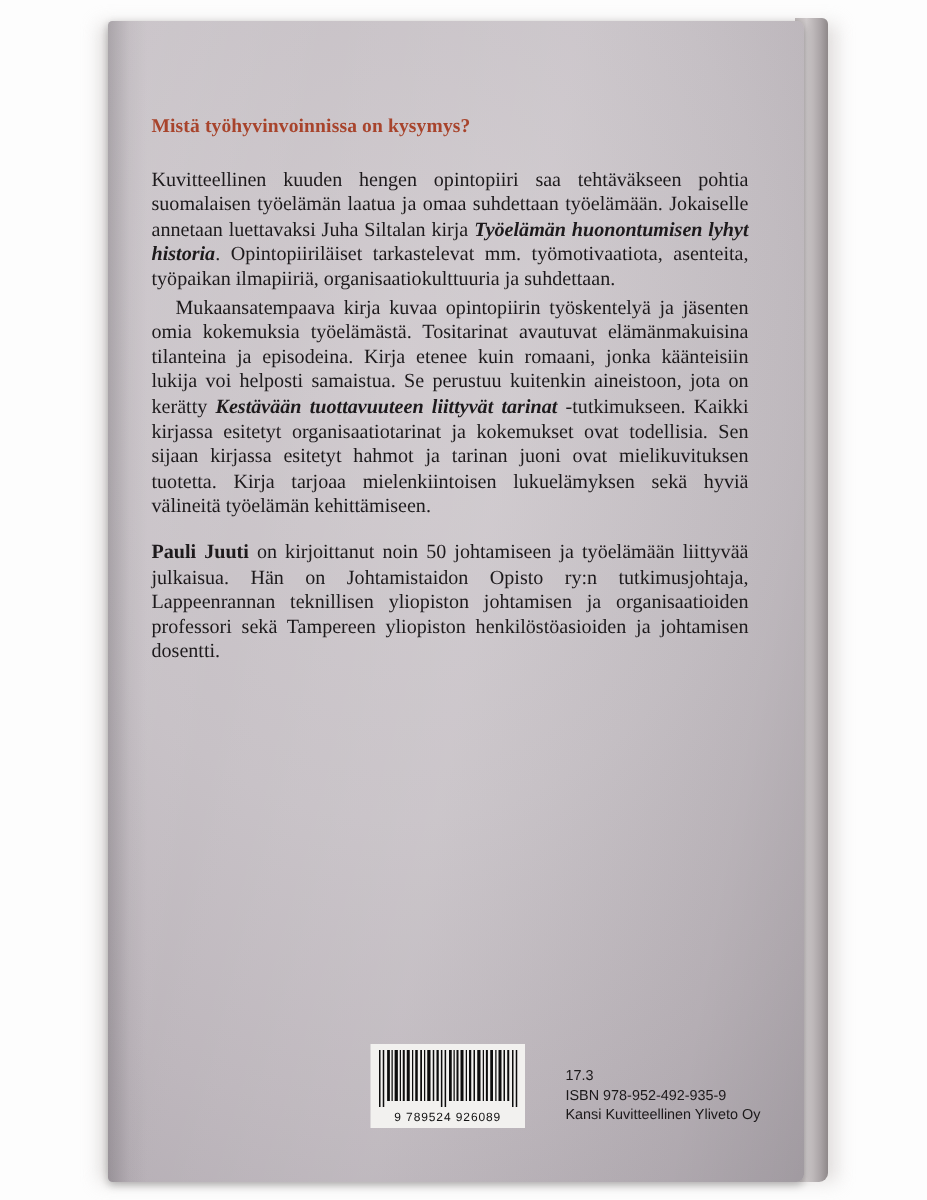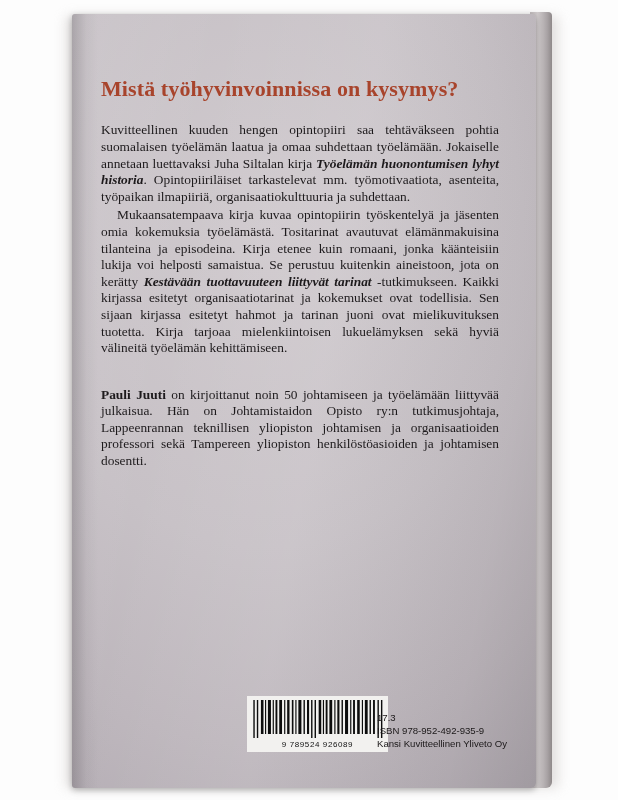--- a/index.html
+++ b/index.html
@@ -84,41 +84,41 @@
   #textblock {
     position: absolute;
     left: 29px;
     top: 62px;
     width: 398px;
     z-index: 3;
   }
 
   .blurb-title {
     font-family: "Liberation Serif", serif;
-    font-size: 22px;
+    font-size: 13px;
     font-weight: bold;
     color: #a8442c;
     letter-spacing: 0.1px;
     margin: 0 0 20px 0;
     line-height: 1.2;
   }
 
   .para {
     font-family: "Liberation Serif", serif;
     font-size: 13.4px;
     line-height: 16.6px;
     color: #1d1a1c;
     text-align: justify;
     text-justify: inter-word;
     margin: 0 0 0 0;
     hyphens: manual;
   }
   .para + .para { margin-top: 2px; }
   .para.indent { text-indent: 16px; }
-  .para.gap { margin-top: 30px; }
+  .para.gap { margin-top: 14px; }
 
   .it { font-style: italic; font-weight: bold; }
   .bold { font-weight: bold; }
 
   
   #publisher {
     position: absolute;
     left: 32px;
     bottom: 34px;
     width: 132px;
@@ -136,21 +136,21 @@
     color: #1a1718;
     letter-spacing: 0.5px;
     line-height: 1;
   }
 
   
   #barcode-box {
     position: absolute;
     left: 175px;
     bottom: 36px;
-    width: 141px;
+    width: 103px;
     height: 56px;
     background: #f2f1ef;
     padding: 3px 4px 1px 4px;
     box-sizing: border-box;
     z-index: 3;
   }
   #bars {
     height: 40px;
     width: 100%;
     display: block;

